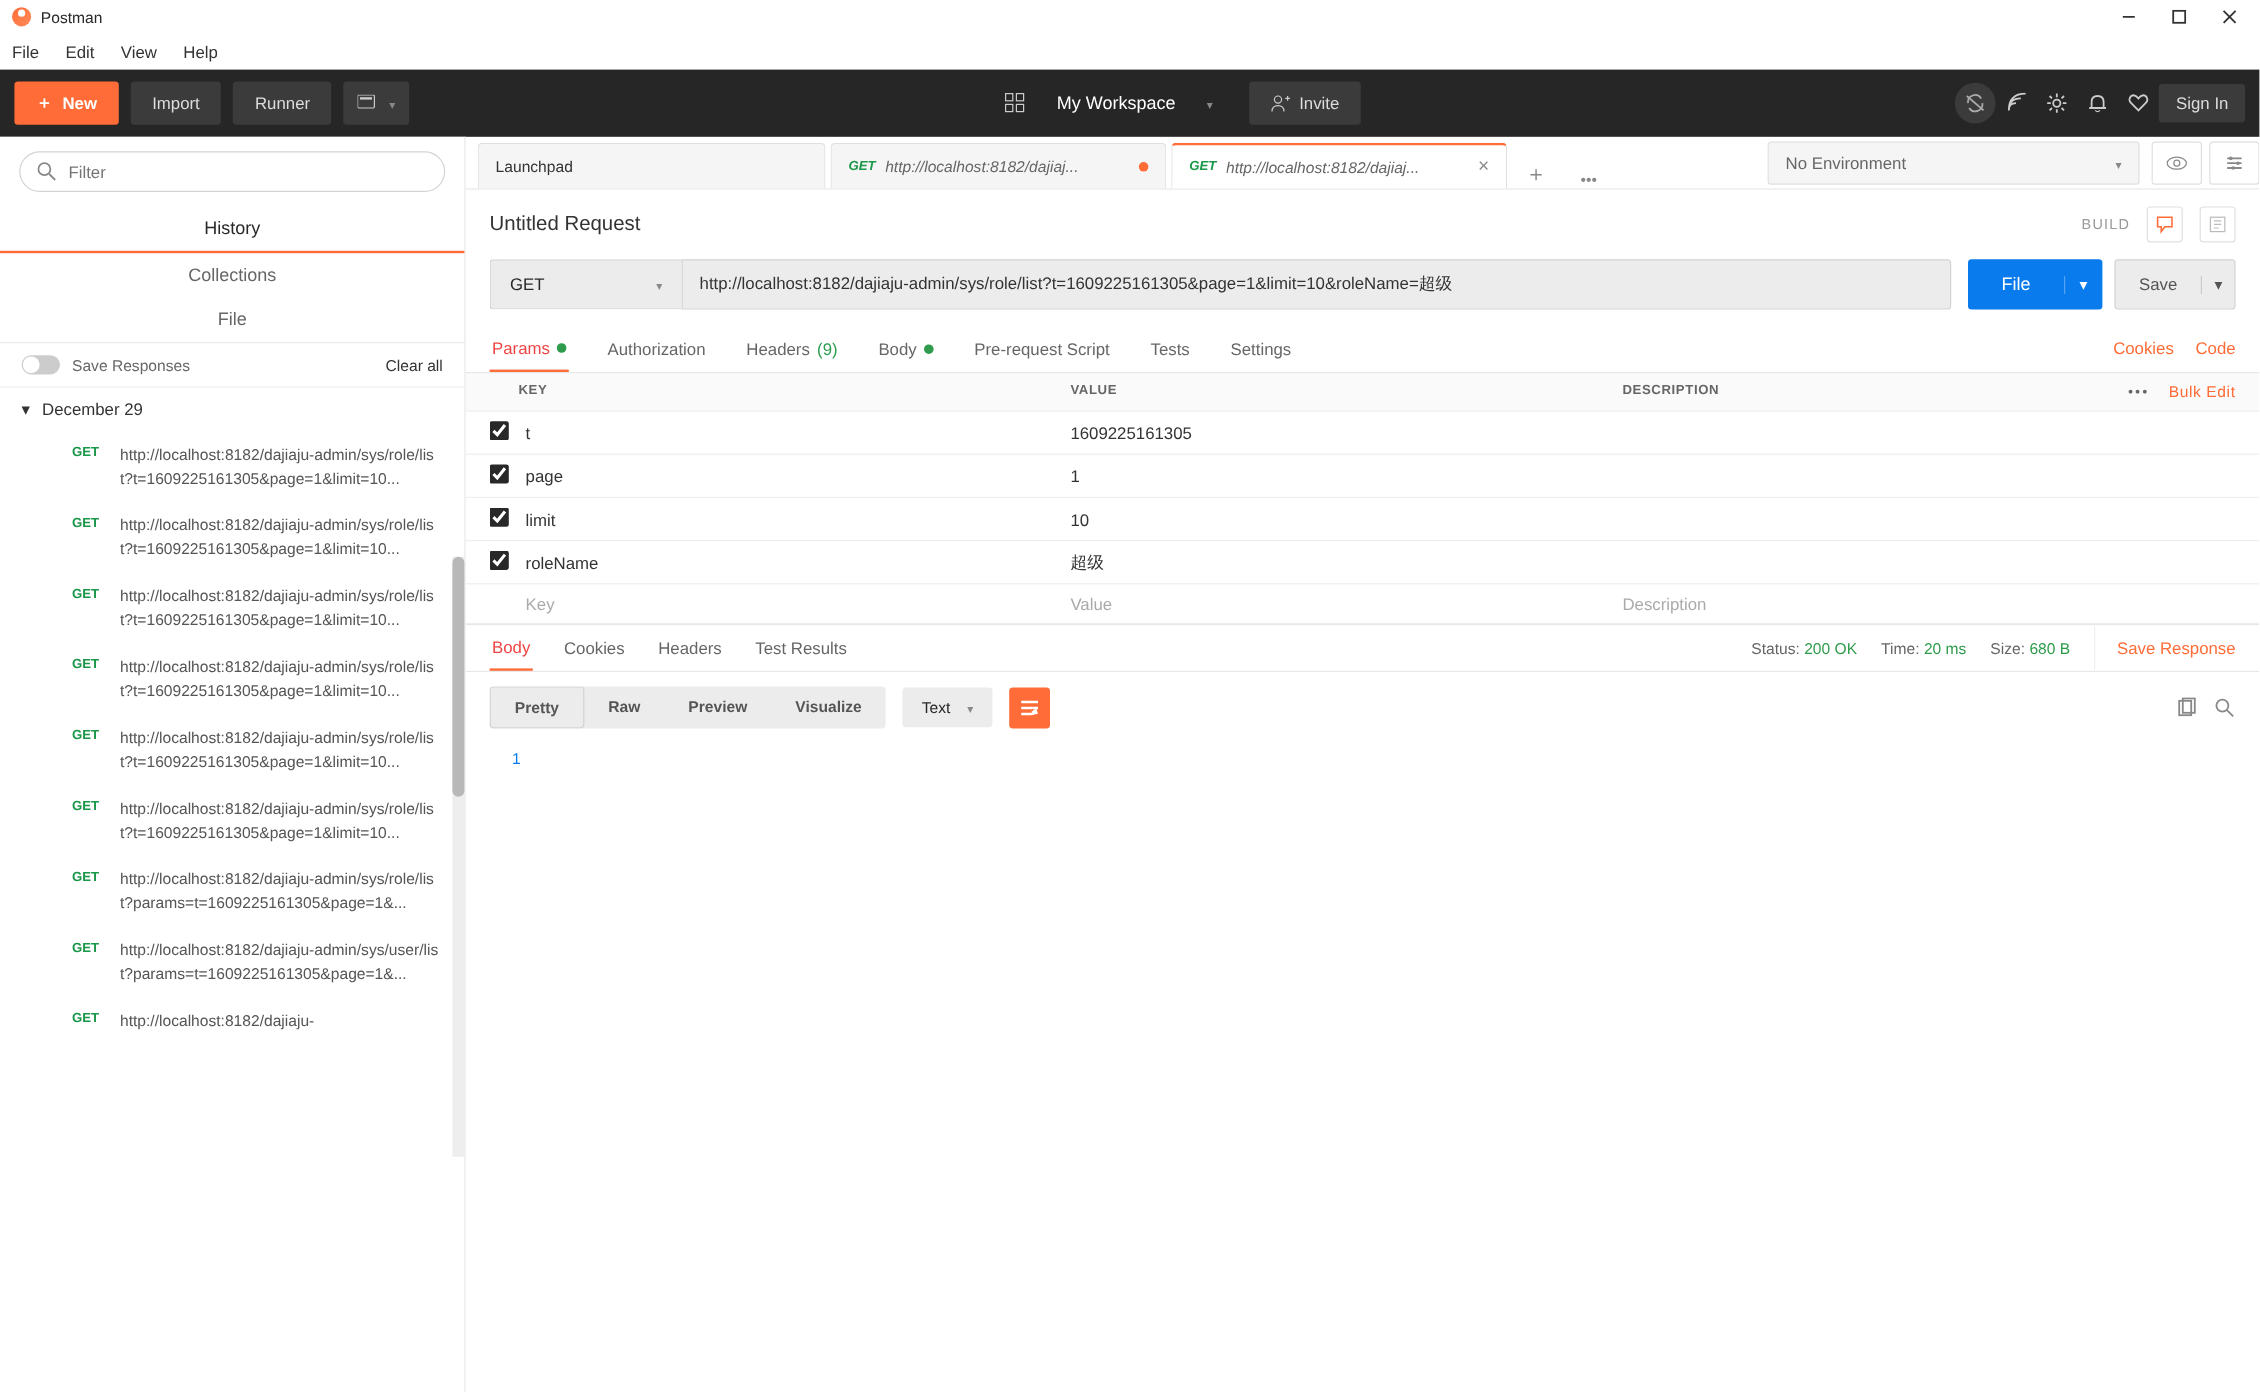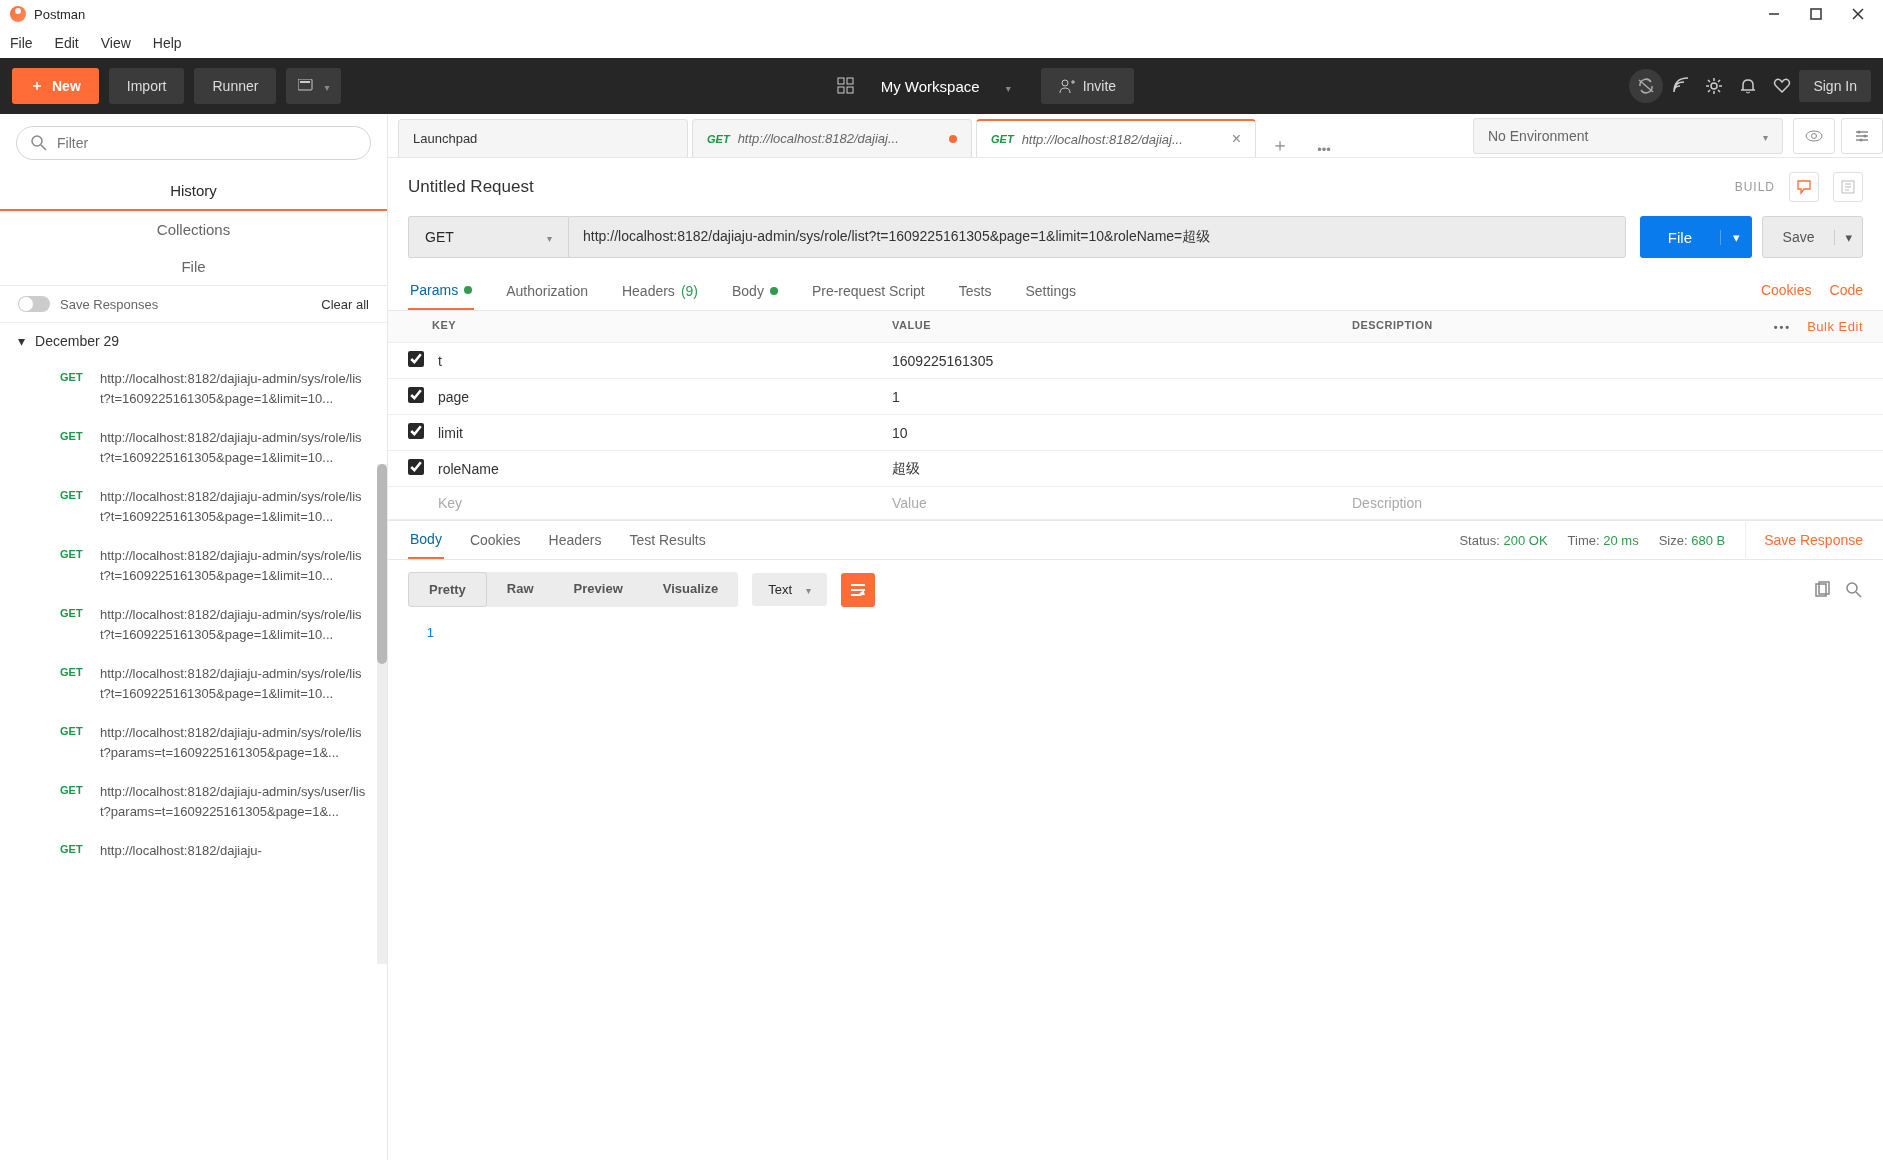--- a/index.html
+++ b/index.html
@@ -74,21 +74,21 @@
 .method-sel { width:160px; height:42px; background:#ececec; border:1px solid #d4d4d4; border-right:none; border-radius:3px 0 0 3px; display:flex; align-items:center; justify-content:space-between; padding:0 16px; font-size:14px; }
 .url-input { flex:1; border:1px solid #d4d4d4; border-radius:0 3px 3px 0; padding:0 14px; font-size:14px; background:#ececec; color:#333; display:flex; align-items:center; }
 .send-btn { margin-left:14px; height:42px; background:#097bed; color:#fff; border-radius:3px; display:flex; align-items:center; cursor:pointer; }
 .send-btn .lbl { padding:0 28px; font-size:15px; font-weight:500; }
 .send-btn .arr { border-left:1px solid rgba(255,255,255,0.3); padding:0 12px; }
 .save-btn { margin-left:10px; height:42px; border:1px solid #d4d4d4; border-radius:3px; display:flex; align-items:center; color:#555; background:#ececec; }
 .save-btn .lbl { padding:0 20px; font-size:14px; }
 
 .sub-tabs { display:flex; padding:0 20px; gap:30px; border-bottom:1px solid #e8e8e8; position:relative; }
 .sub-tab { padding:10px 2px; font-size:14px; color:#666; cursor:pointer; display:flex; align-items:center; gap:6px; }
-.sub-tab.active { color:#0369a1; border-bottom:2px solid #ff6c37;justify-content:space-between; }
+.sub-tab.active { color:#ef4444; border-bottom:2px solid #ff6c37;justify-content:space-between; }
 .dot-green { width:8px; height:8px; background:#2e9c4c; border-radius:50%; display:inline-block; }
 .num-green { color:#2e9c4c; }
 .sub-right { margin-left:auto; display:flex; gap:18px; color:#ff6c37; font-size:14px; padding:10px 0; }
 
 .params-table { }
 .pt-head { display:flex; background:#fafafa; border-bottom:1px solid #eee; padding:8px 20px 8px 44px; font-size:11px; color:#666; font-weight:600; letter-spacing:0.5px; }
 .pt-head .c1 { width:460px; }
 .pt-head .c2 { width:460px; }
 .pt-head .c3 { flex:1; }
 .pt-head .actions { display:flex; gap:16px; align-items:center; }

